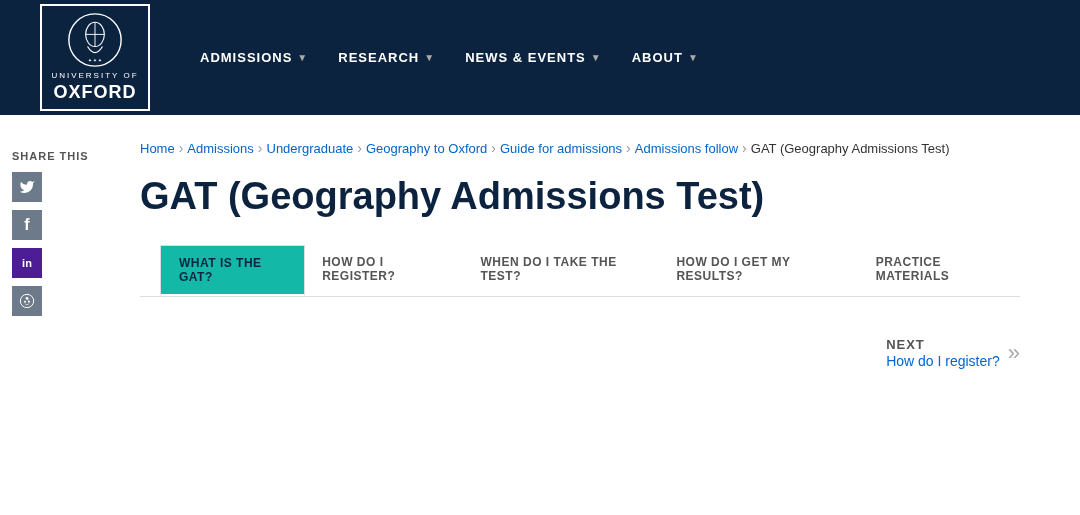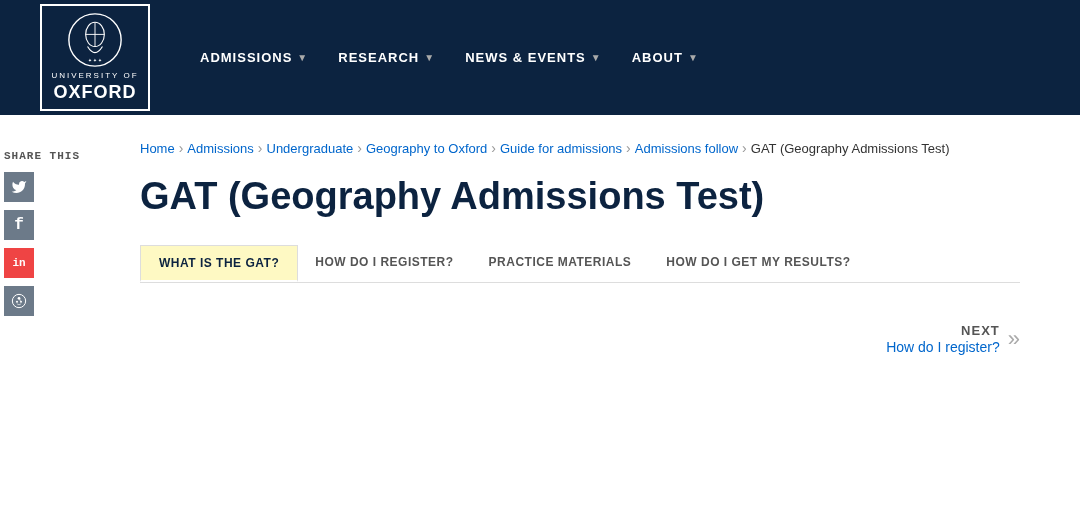--- a/index.html
+++ b/index.html
@@ -63,23 +63,22 @@
 
     
     .content-wrapper {
       display: flex;
       padding: 20px 0 0 0;
     }
 
     
     .sidebar {
       width: 130px;
-      padding: 15px 20px 0 4px;
+      padding: 15px 20px 0 12px;
       flex-shrink: 0;
-      font-family: Liberation Mono, monospace;
     }
     .share-label {
       font-size: 11px;
       color: #555;
       text-transform: uppercase;
       font-weight: bold;
       letter-spacing: 1px;
       margin-bottom: 10px;
     }
     .social-icons {
@@ -94,21 +93,21 @@
       display: flex;
       align-items: center;
       justify-content: center;
       color: #fff;
       font-size: 14px;
       font-weight: bold;
       cursor: pointer;
     }
     .social-icon.twitter { background: #6c7a89; }
     .social-icon.facebook { background: #6c7a89; }
-    .social-icon.linkedin { background: #ef4444; }
+    .social-icon.linkedin { background: #4c1d95; }
     .social-icon.reddit { background: #6c7a89; }
 
     
     .main {
       flex: 1;
       padding: 5px 60px 30px 10px;
     }
 
     
     .breadcrumb {
@@ -156,25 +155,26 @@
       letter-spacing: 0.5px;
       text-transform: uppercase;
       cursor: pointer;
       color: #333;
       border: 1px solid #ddd;
       border-bottom: none;
       background: #fff;
       margin-right: -1px;
     }
     .tab.active {
-      background: #fef9c3;
+      background: #14b8a6;
       color: #0c2340;
       border-bottom: 2px solid #fff;
       position: relative;
       z-index: 1;
+      margin-left: 20px;
     }
     .tab:not(.active) {
       color: #555;
       border-top: none;
       border-left: none;
       border-right: none;
       background: transparent;
       border-bottom: none;
     }
 
@@ -188,21 +188,21 @@
 
     
     .next-nav {
       display: flex;
       justify-content: flex-end;
       margin-top: 40px;
       align-items: center;
       gap: 8px;
     }
     .next-label {
-      text-align: right;
+      text-align: left;
     }
     .next-label .next-word {
       font-size: 13px;
       font-weight: bold;
       color: #555;
       text-transform: uppercase;
       display: block;
       letter-spacing: 1px;
     }
     .next-label .next-link {
@@ -302,24 +302,27 @@
     <h1 class="page-title">GAT (Geography Admissions Test)</h1>
 
     <div class="tabs">
       <div class="tab active">
         <span>WHAT IS THE GAT?</span>
       </div>
       <div class="tab">
         <span>HOW DO I REGISTER?</span>
       </div>
       <div class="tab">
-        <span>PRACTICE MATERIALS</span>
+        <span>WHEN DO I TAKE THE TEST?</span>
       </div>
       <div class="tab">
         <span>HOW DO I GET MY RESULTS?</span>
+      </div>
+      <div class="tab">
+        <span>PRACTICE MATERIALS</span>
       </div>
     </div>
 
 
     <div class="next-nav">
       <div class="next-label">
         <span class="next-word">NEXT</span>
         <a class="next-link">How do I register?</a>
       </div>
       <span class="next-arrow">»</span>

